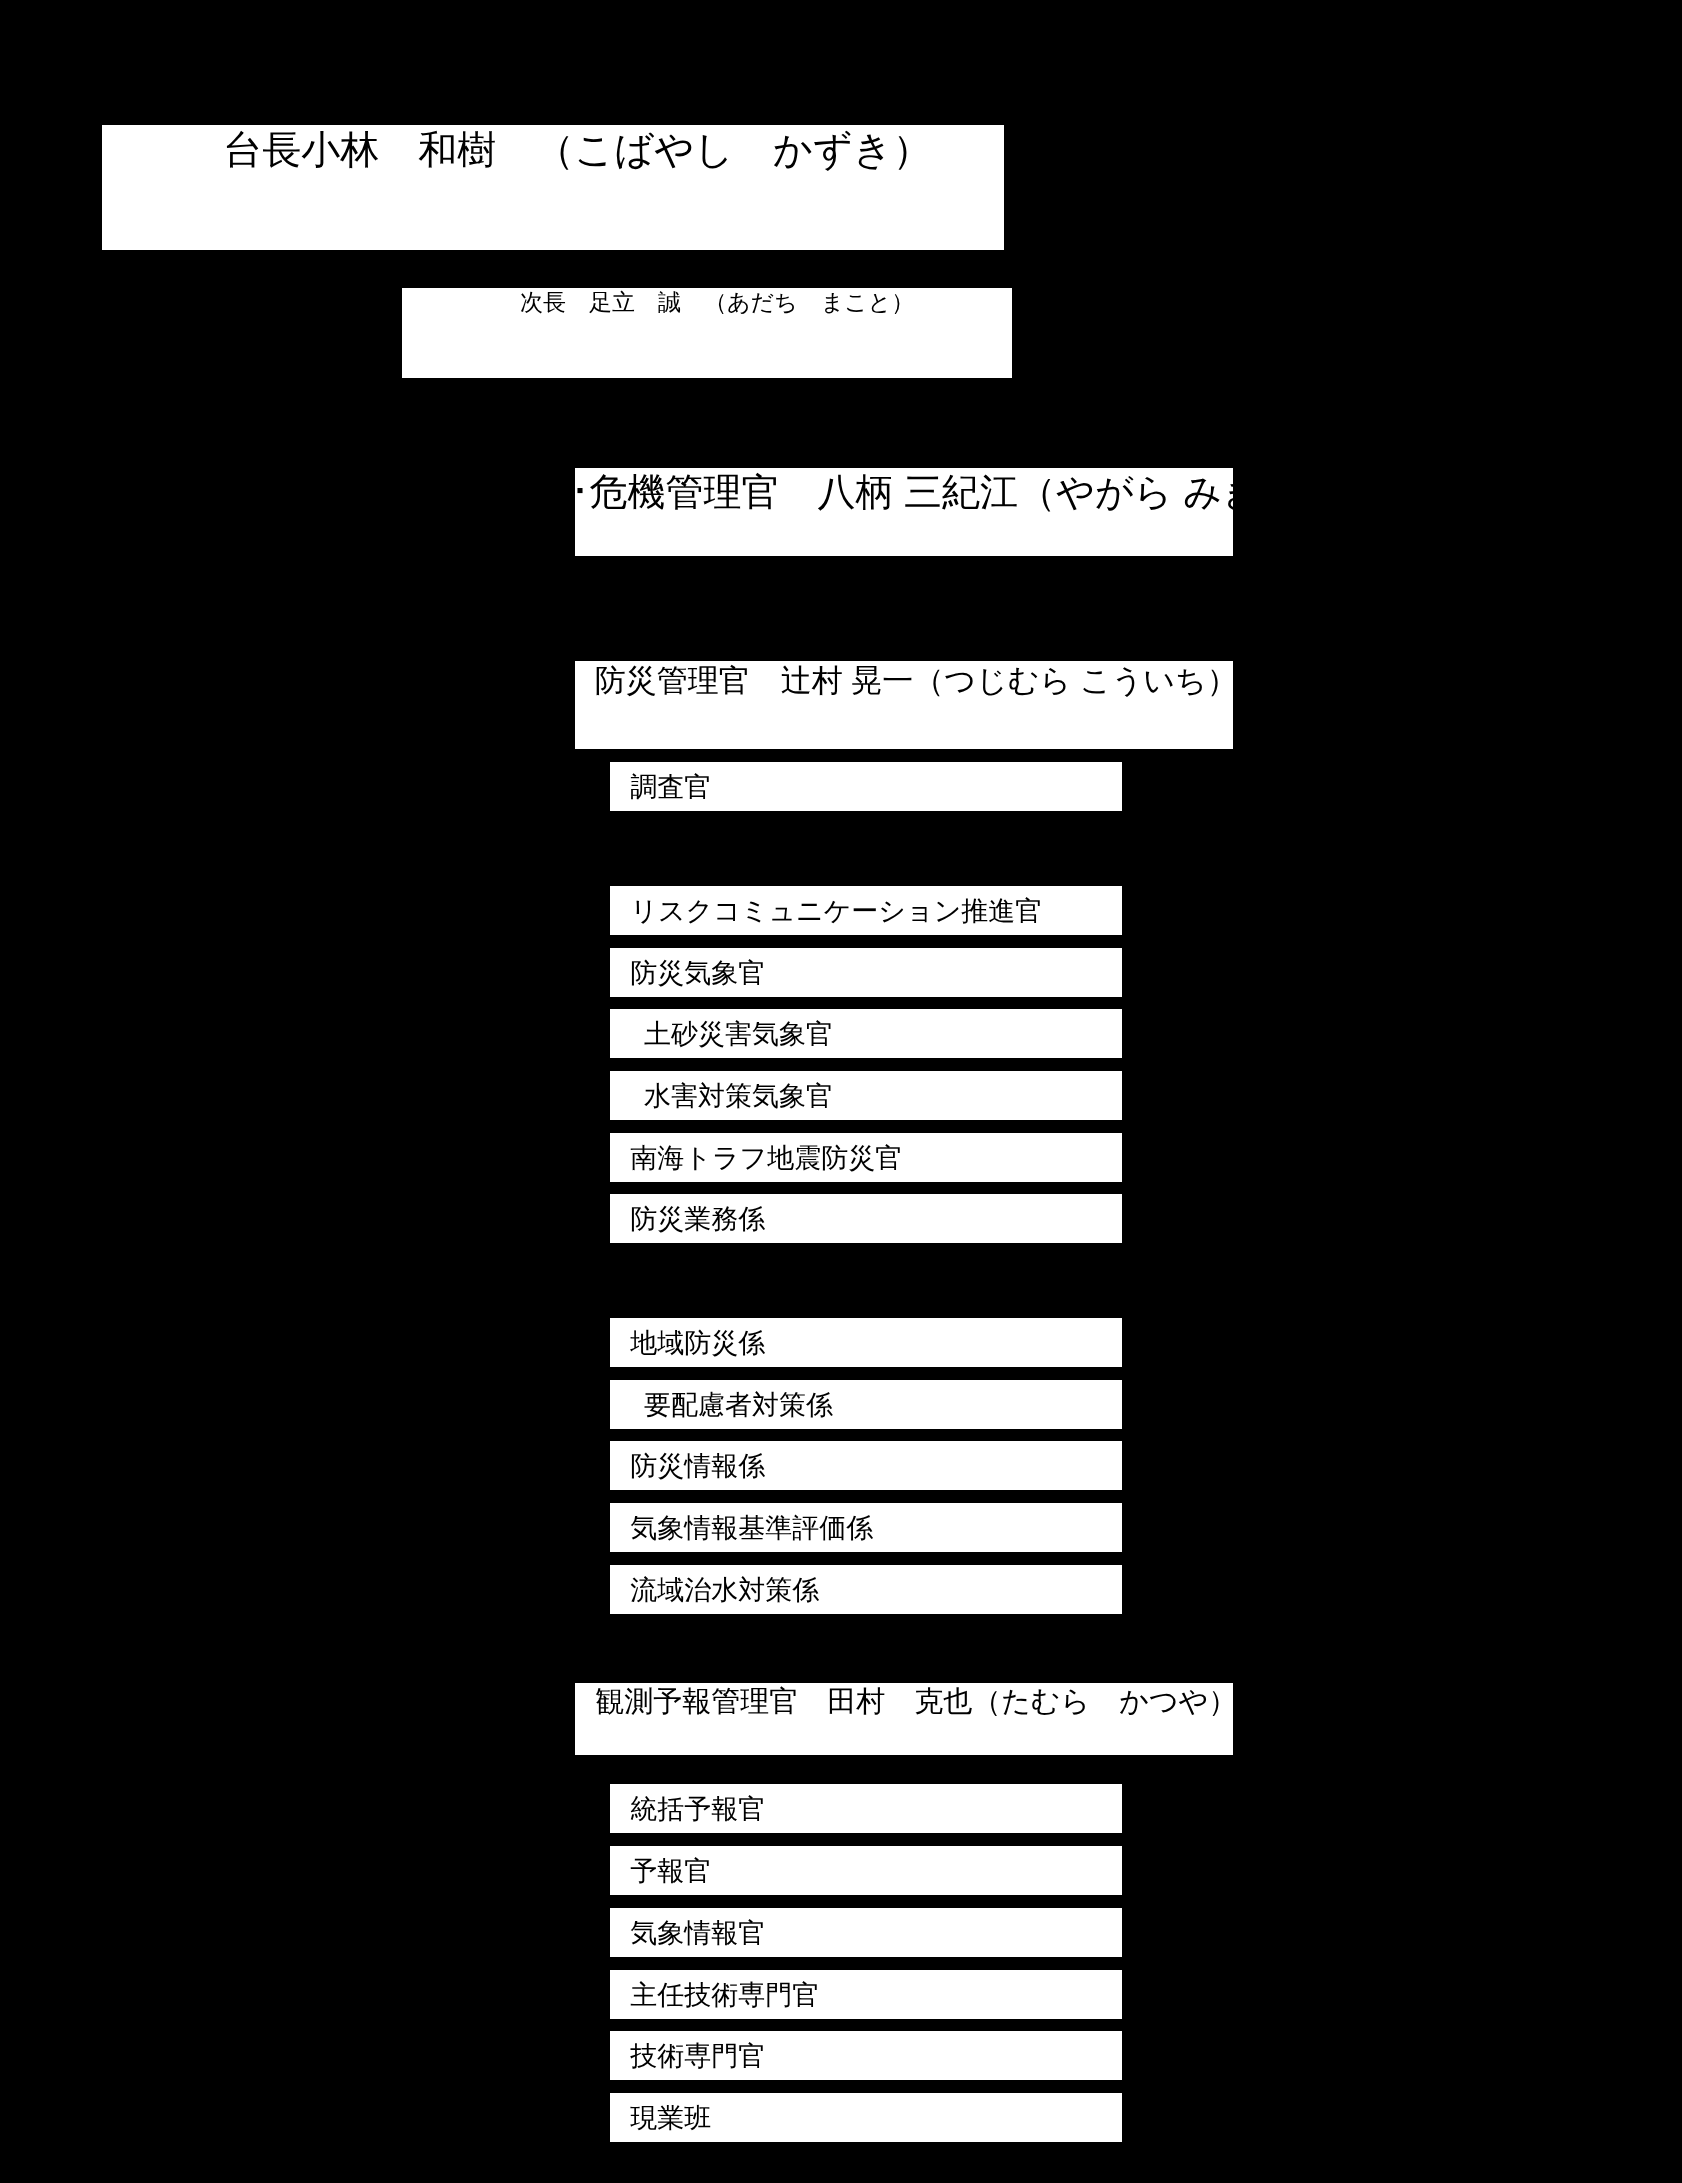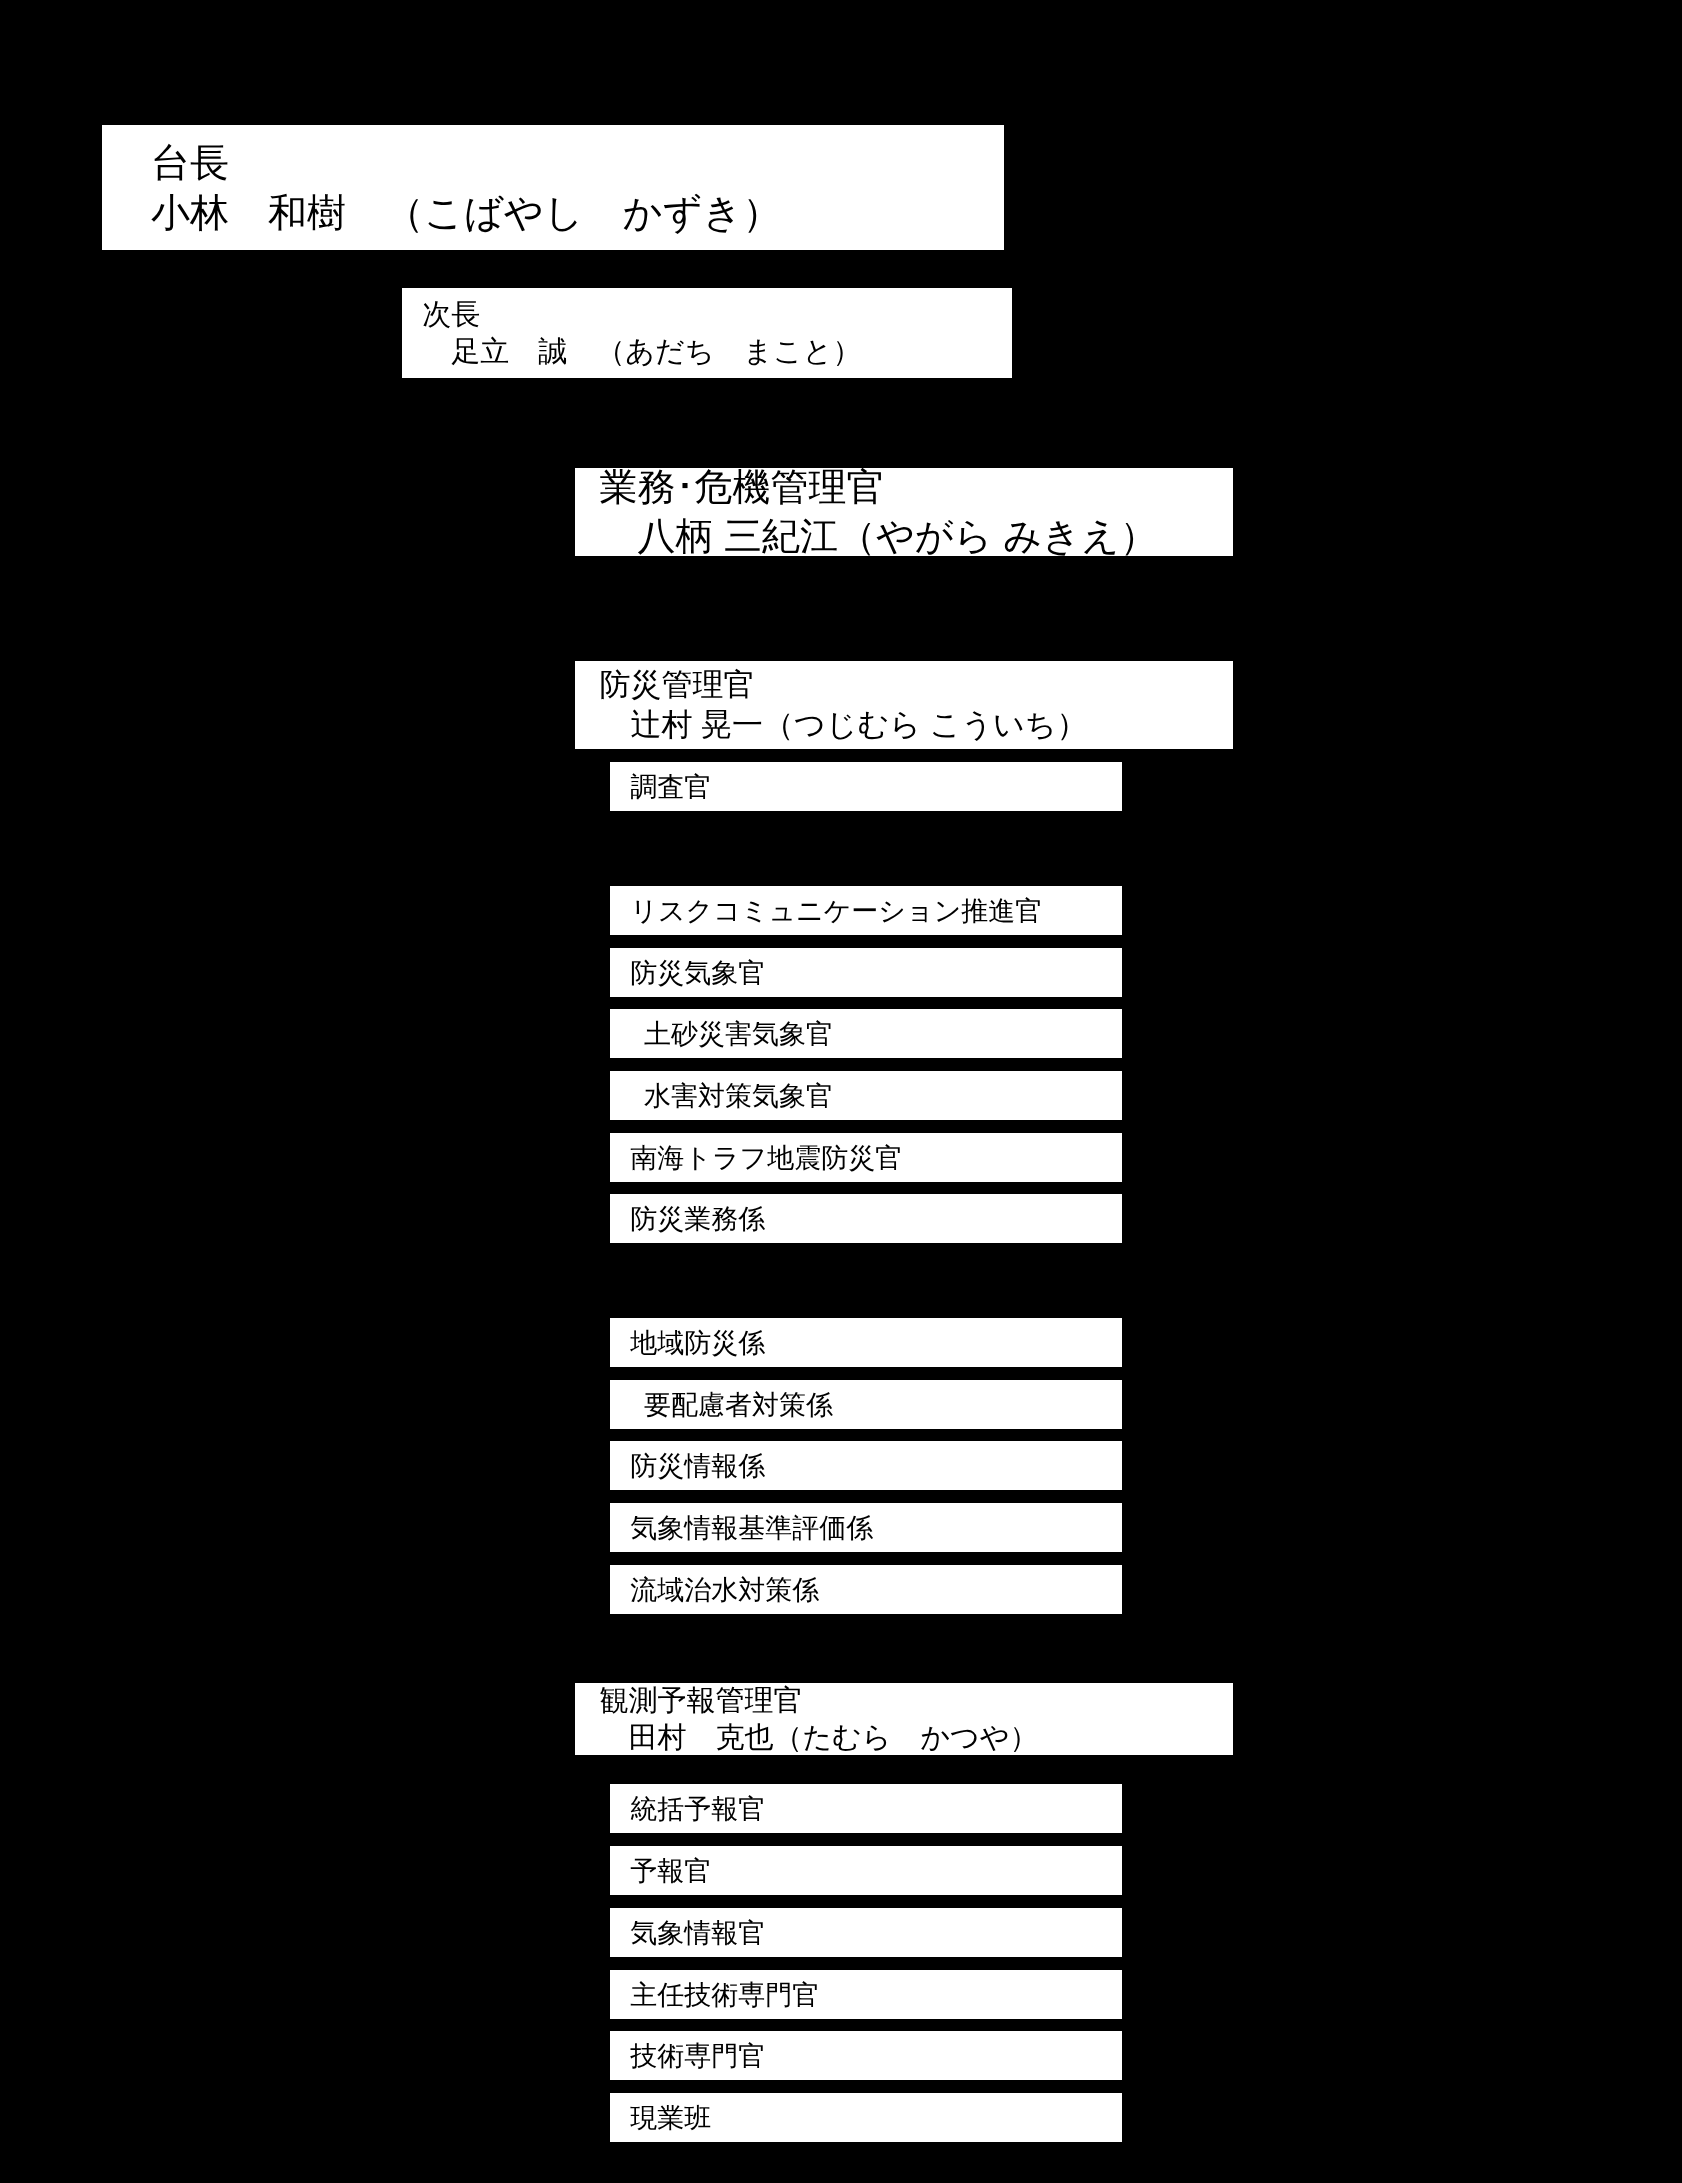--- a/index.html
+++ b/index.html
@@ -19,21 +19,21 @@
     position: relative;
     width: 1682px;
     height: 2183px;
   }
   .box {
     position: absolute;
     background: #ffffff;
     color: #000000;
     box-sizing: border-box;
     display: flex;
-    flex-direction: column;
+    flex-direction: row;
     justify-content: center;
     line-height: 1.28;
   }
   .box .line {
     display: block;
     white-space: pre;
   }
   
   .box-director {
     left: 102px;
@@ -42,21 +42,21 @@
     height: 125px;
     padding-left: 49px;
     font-size: 39px;
   }
   .box-deputy {
     left: 402px;
     top: 288px;
     width: 610px;
     height: 90px;
     padding-left: 20.3px;
-    font-size: 29px;
+    font-size: 23px;
   }
   .box-crisis {
     left: 575px;
     top: 468px;
     width: 658px;
     height: 88px;
     padding-left: 24.4px;
     font-size: 38px;
   }
   .box-bosai {

